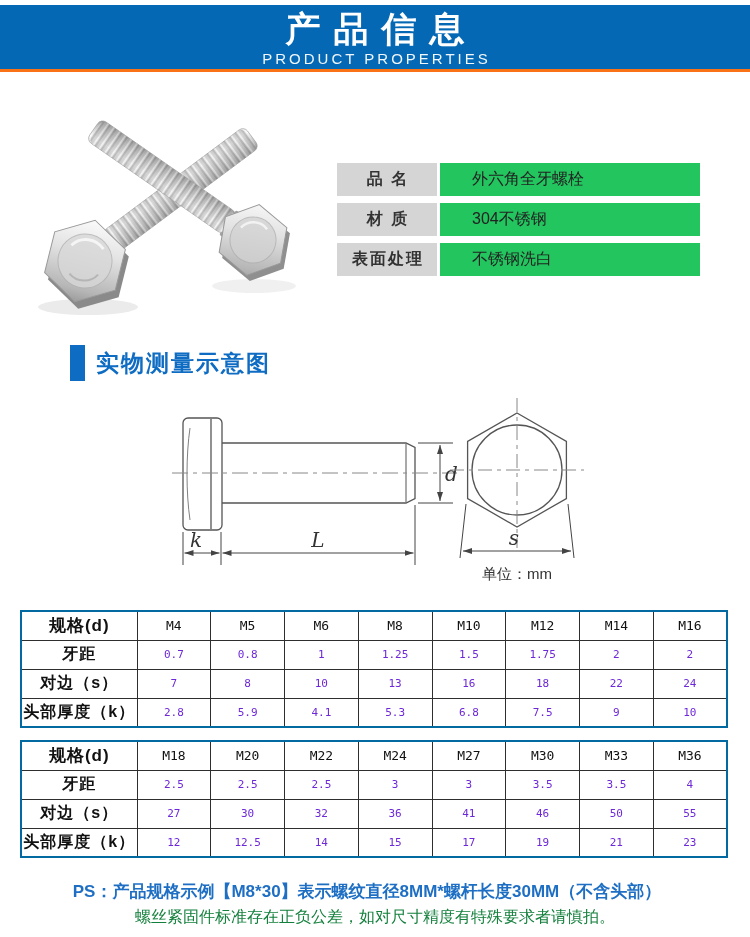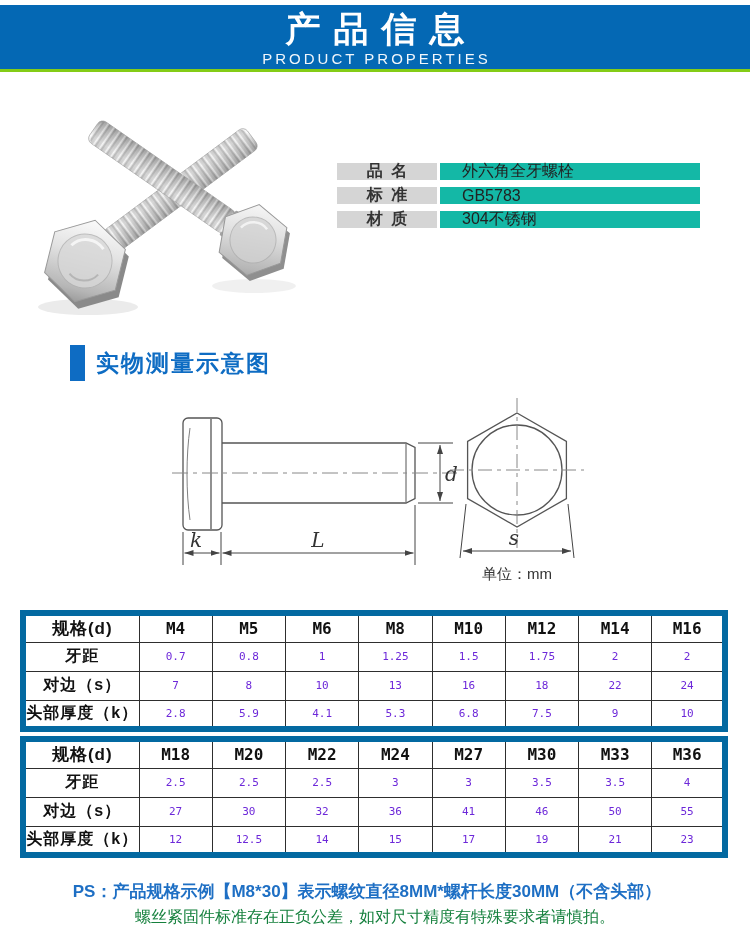--- a/index.html
+++ b/index.html
@@ -5,73 +5,73 @@
   * { margin:0; padding:0; box-sizing:border-box; }
   html,body { width:750px; }
   body {
     height:937px; position:relative; background:#ffffff;
     font-family:"Liberation Sans", sans-serif; overflow:hidden;
   }
 
   
   .banner {
     position:absolute; left:0; top:5px; width:750px; height:67px;
-    background:#0468b4; border-bottom:3px solid #84cc16;
+    background:#0468b4; border-bottom:3px solid #f97316;
     text-align:center; color:#fff;
   }
   .banner-title {
     font-size:35px; font-weight:bold; letter-spacing:13px; text-indent:13px;
     line-height:42px; margin-top:3px;
   }
   .banner-sub {
     font-size:15px; letter-spacing:3px; text-indent:3px; color:#f2f7fc;
     line-height:18px;
     text-align:center;
   }
 
   
   .photo { position:absolute; left:22px; top:106px; width:300px; height:218px; }
 
   
   .props { position:absolute; left:337px; top:163px; width:363px; }
-  .prow { display:flex; height:17px; margin-bottom:7px; }
+  .prow { display:flex; height:33px; margin-bottom:7px; }
   .plabel {
     width:100px; background:#d5d5d5; margin-right:3px;
     display:flex; align-items:center; justify-content:center;
     font-size:16px; font-weight:600; color:#333; letter-spacing:2px; text-indent:2px;
   }
   .pvalue {
-    flex:1; background:#14b8a6; display:flex; align-items:center;
-    padding-left:22px; font-size:16px; color:#222;
+    flex:1; background:#22c55e; display:flex; align-items:center;
+    padding-left:32px; font-size:16px; color:#222;
   }
 
   
   .sec { position:absolute; left:22px; top:345px; display:flex; align-items:center;margin-left:48px; }
   .sec-bar { width:15px; height:36px; background:#0e6cc3; margin-right:11px; }
   .sec-txt { font-size:23px; font-weight:bold; color:#0e6cc3; letter-spacing:2px; }
 
   
   .diagram { position:absolute; left:0; top:395px; width:750px; height:200px; }
   .diagram text { fill:#333; }
   .dimlbl { font-family:"DejaVu Serif", serif; font-style:italic; font-size:20px; }
   .unitlbl { font-size:15px; font-family:"Liberation Sans", sans-serif; }
 
   
   .tables { position:absolute; left:20px; top:610px; width:708px; }
   table.spec {
     border-collapse:collapse; width:100%; table-layout:fixed;
-    border:6px solid #0369a1; margin-bottom:4px; background:#fff;
+    border:2px solid #0369a1; margin-bottom:12px; background:#fff;
   }
   .spec th, .spec td {
     border:1px solid #2e2e2e; text-align:center; vertical-align:middle;
     height:29px; padding:0; white-space:nowrap; overflow:hidden;
   }
   .spec col.c0 { width:116px; }
   .spec th.hl { font-size:17px; font-weight:bold; color:#111; letter-spacing:1px; }
-  .spec th.m  { font-family:"DejaVu Sans Mono", monospace; font-size:16px; font-weight:bold; color:#111; }
+  .spec th.m  { font-family:"DejaVu Sans Mono", monospace; font-size:13px; font-weight:normal; color:#111; }
   .spec td.rl { font-size:16px; font-weight:bold; color:#111; letter-spacing:1px; font-family:Liberation Sans, sans-serif; }
   .spec td.v  { font-family:"DejaVu Sans Mono", monospace; font-size:11px; color:#6d28d9; }
 
   
   .f1 {
     position:absolute; top:880px; left:0; width:734px; text-align:center;
     color:#1e6fc4; font-weight:bold; font-size:17px;
   }
   .f2 {
     position:absolute; top:907px; left:0; width:750px; text-align:center;
@@ -137,26 +137,26 @@
     <path d="M-12,16 A19,19 0 0 0 16,10" fill="none" stroke="#a8a8a8" stroke-width="2" opacity="0.7"></path>
   </g>
 </svg>
 
 <div class="props">
   <div class="prow">
     <div class="plabel">品 名</div>
     <div class="pvalue">外六角全牙螺栓</div>
   </div>
   <div class="prow">
-    <div class="plabel">标 准</div>
-    <div class="pvalue">GB5783</div>
+    <div class="plabel">材 质</div>
+    <div class="pvalue">304不锈钢</div>
   </div>
   <div class="prow">
-    <div class="plabel">材 质</div>
-    <div class="pvalue">304不锈钢</div>
+    <div class="plabel">表面处理</div>
+    <div class="pvalue">不锈钢洗白</div>
   </div>
 </div>
 
 <div class="sec">
   <div class="sec-bar"></div>
   <div class="sec-txt">实物测量示意图</div>
 </div>
 
 <svg class="diagram" viewBox="0 0 750 200" xmlns="http://www.w3.org/2000/svg">
   <defs>

